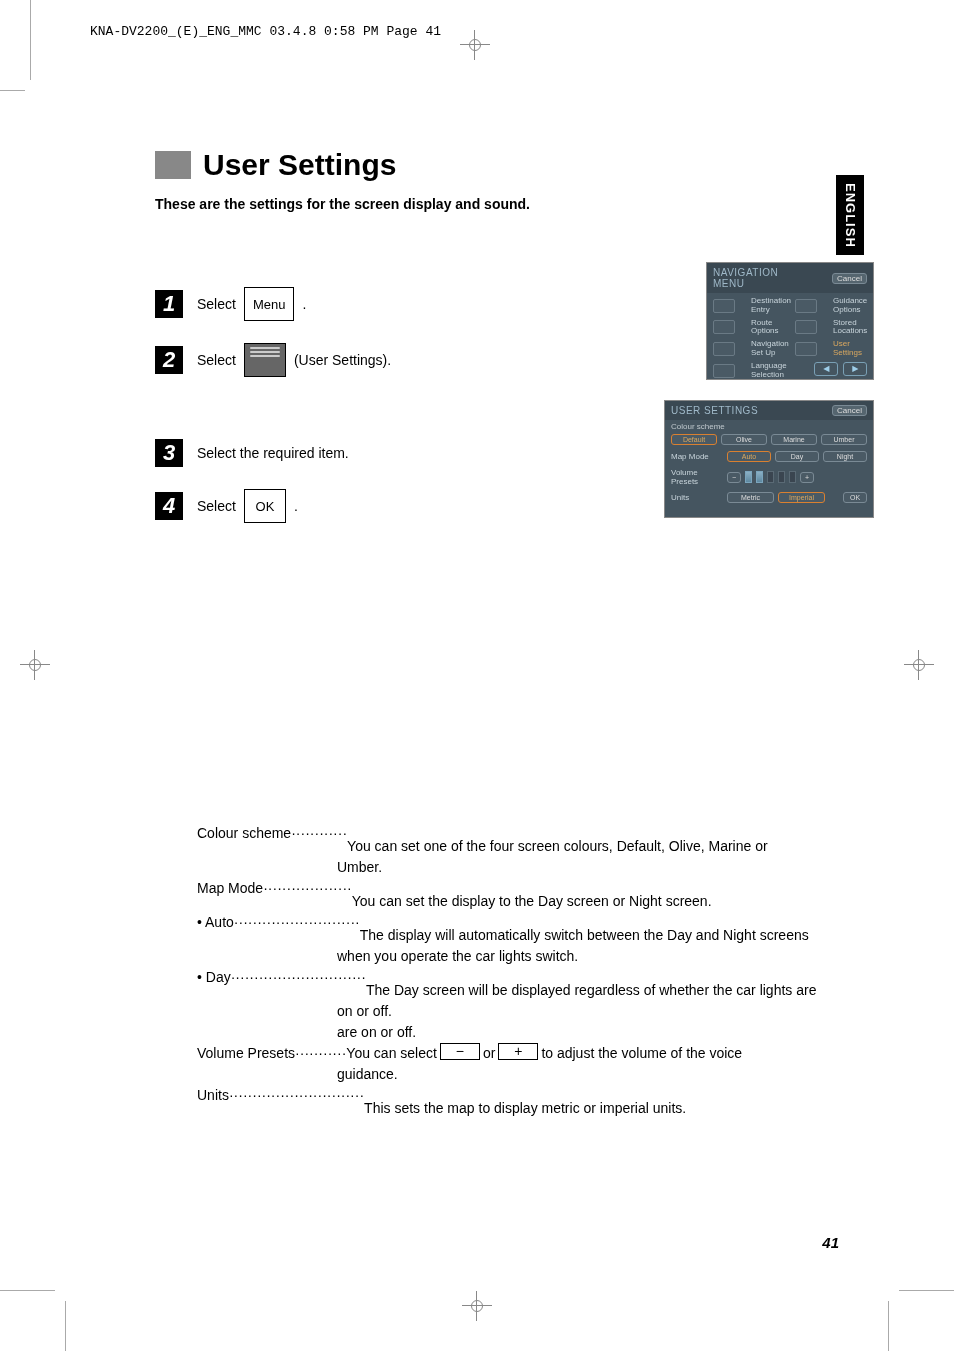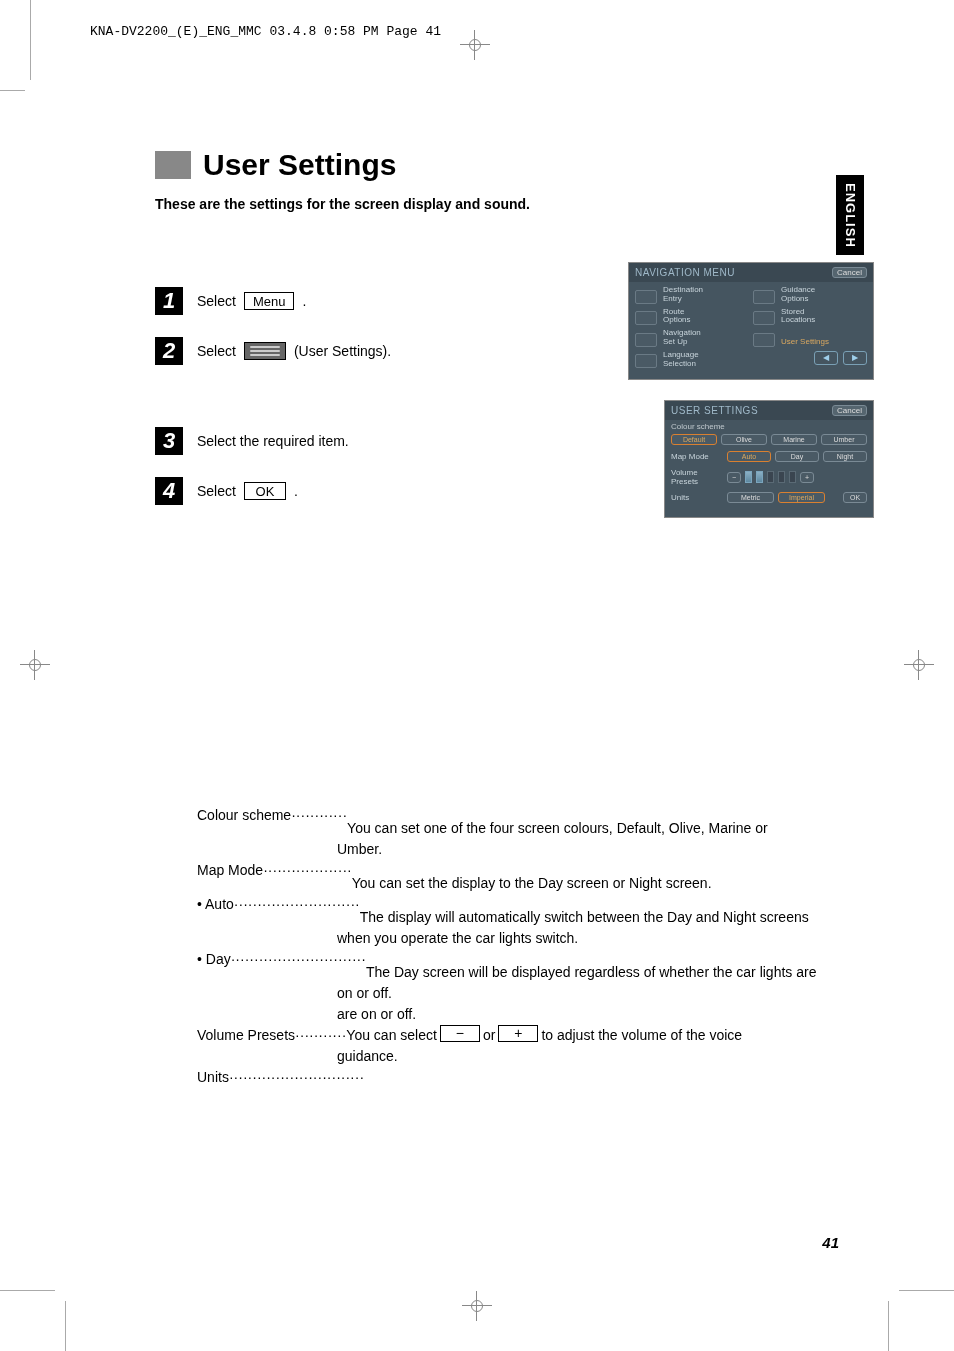--- a/index.html
+++ b/index.html
@@ -203,21 +203,21 @@
     }
     .btn-box {
       display: inline-flex;
       align-items: center;
       justify-content: center;
       border: 1px solid #000;
       padding: 1px 8px;
       font-size: 13px;
       background: #fff;
       min-width: 42px;
-      height: 18px;
+      height: 34px;
     }
     .btn-box.icon {
       width: 42px;
       padding: 0;
       background: #666;
       position: relative;
     }
     .btn-box.icon .lines {
       position: absolute;
       top: 3px;
@@ -239,21 +239,21 @@
     .screenshot-panel {
       position: absolute;
       right: 80px;
       border: 1px solid #888;
       background: #455560;
       font-family: Arial, sans-serif;
       font-size: 10px;
       color: #ddd;
       overflow: hidden;
     }
-    .ss1 { top: 262px; width: 246px; height: 118px; }
+    .ss1 { top: 262px; width: 168px; height: 118px; }
     .ss2 { top: 400px; width: 210px; height: 118px; }
 
     .ss-header {
       display: flex;
       justify-content: space-between;
       align-items: center;
       padding: 4px 6px;
       background: #3a4852;
     }
     .ss-header .ss-title {
@@ -270,22 +270,22 @@
       margin-left: 40px;
     }
     .ss-grid {
       display: grid;
       grid-template-columns: 1fr 1fr;
       gap: 4px;
       padding: 4px 6px;
     }
     .ss-item {
       display: flex;
-      align-items: flex-end;
-      gap: 6px;
+      align-items: center;
+      gap: 16px;
     }
     .ss-item.highlight .ss-label { color: #d9a860; }
     .ss-icon {
       width: 22px;
       height: 14px;
       border: 1px solid #6a7a85;
       border-radius: 2px;
       background: #4a5a65;
       flex-shrink: 0;
     }
@@ -516,20 +516,21 @@
       <span class="btn-small">−</span>
       <span>or</span>
       <span class="btn-small">+</span>
       <span>to adjust the volume of the voice</span>
     </div>
     <div class="desc-indent-more">guidance.</div>
 
     <div class="desc-row">
       <span class="desc-term">Units</span>
       <span class="desc-dots">·····························</span>
+      <span class="desc-text"> This sets the map to display metric or imperial units.</span>
     </div>
   </div>
 </div>
 
 <div class="screenshot-panel ss1">
   <div class="ss-header">
     <span class="ss-title">NAVIGATION MENU</span>
     <span class="ss-cancel">Cancel</span>
   </div>
   <div class="ss-grid">

